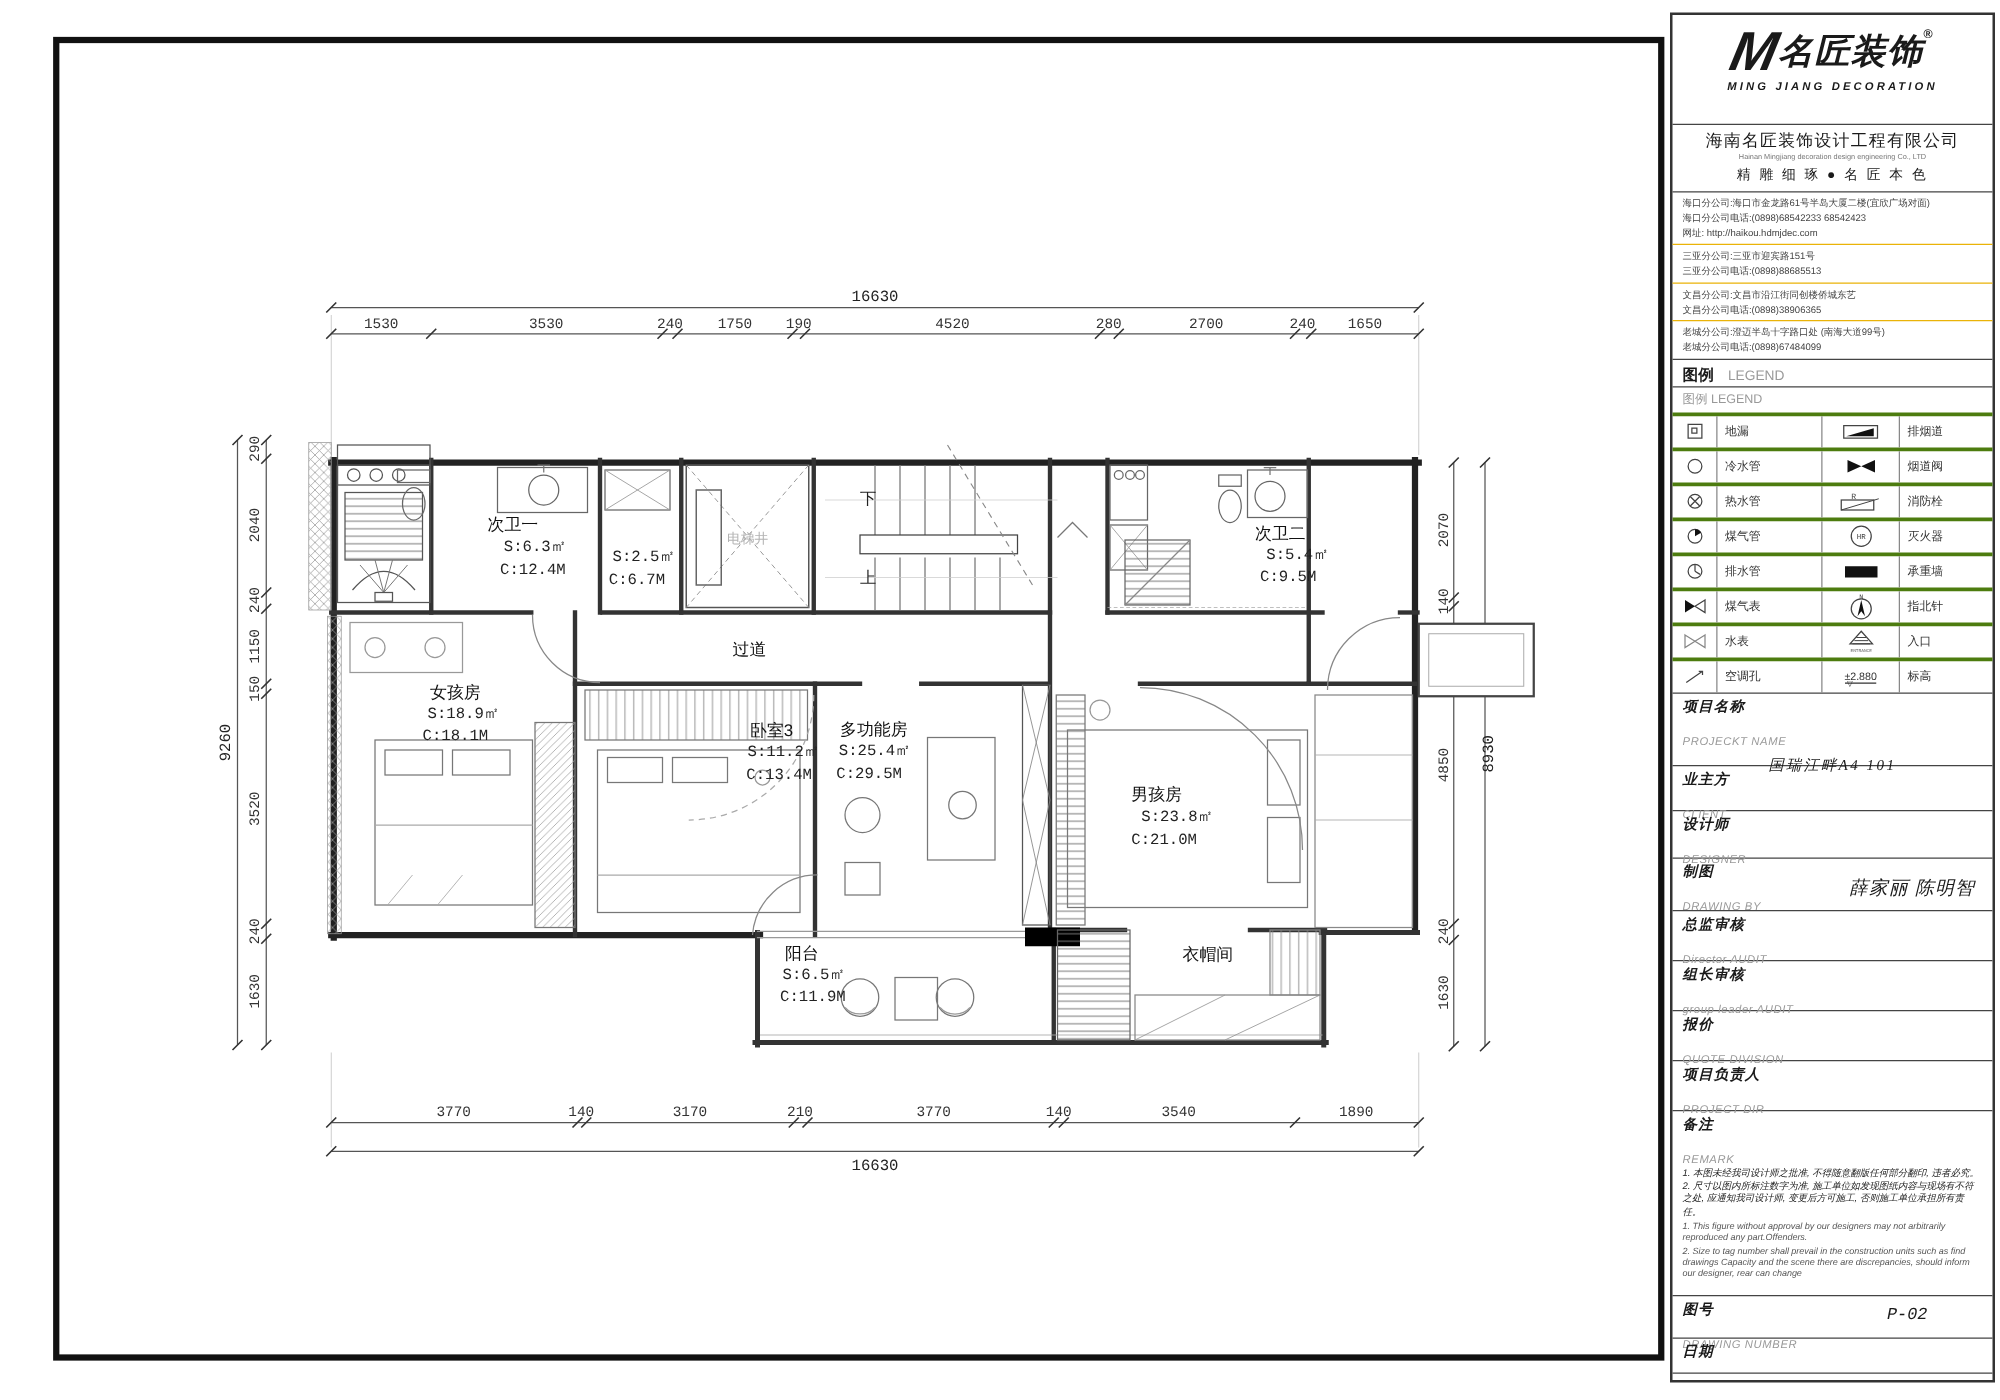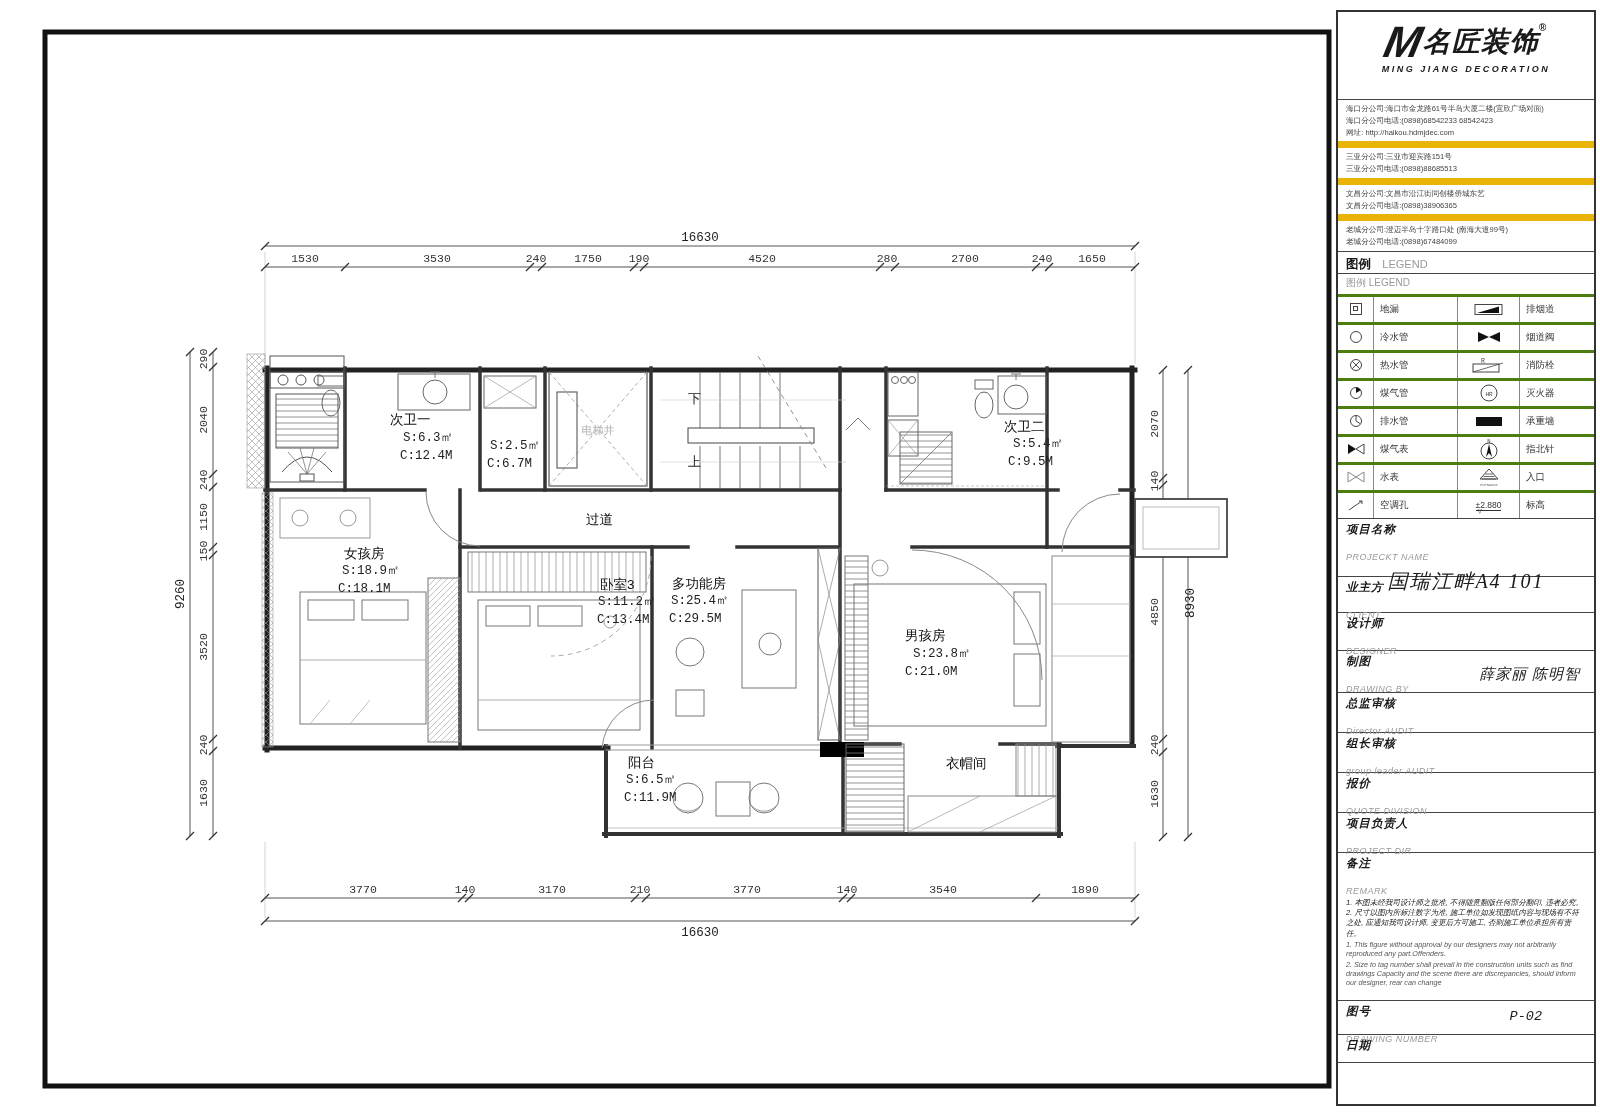--- a/index.html
+++ b/index.html
@@ -21,21 +21,21 @@
   .logo-row{font-style:italic;font-weight:900;letter-spacing:1px;white-space:nowrap;}
   .logo-m{font-size:44px;line-height:40px;vertical-align:-6px;transform:skewX(-12deg);display:inline-block;}
   .logo-name{font-size:28px;}
   .logo-reg{font-size:10px;vertical-align:top;}
   .logo-sub{font-size:9px;font-weight:bold;font-style:italic;letter-spacing:2.5px;margin-top:2px;}
   .comp-sec{height:54px;text-align:center;padding-top:4px;}
   .comp-zh{font-size:13.5px;letter-spacing:1px;}
   .comp-en{font-size:6.5px;color:#777;transform:scale(.9);}
   .slogan{font-size:11px;letter-spacing:2px;margin-top:3px;}
   .branches{padding:0;}
-  .bgroup{border-bottom:7px solid #eab308;padding:3px 6px 3px 8px;}
+  .bgroup{border-bottom:1px solid #eab308;padding:3px 6px 3px 8px;}
   .bgroup:last-child{border-bottom:none;}
   .bline{font-size:7.6px;color:#444;line-height:1.55;white-space:nowrap;overflow:hidden;}
   .lg-hdr{height:22px;font-size:12px;padding-top:4px;}
   .lg-hdr b{font-size:12.5px;}
   .lg-hdr span{color:#999;margin-left:8px;font-size:11px;}
   .lg-tab{padding:0;}
   .lg-sub{color:#aaa;font-size:10px;padding:2px 8px;height:16px;}
   .lg-sub b{color:#999;font-weight:normal;}
   .lg-row{display:grid;grid-template-columns:36px 84px 62px 72px;border-top:3px solid #4d7c0f;height:25px;}
   .lg-row>div{border-right:1px solid #888;display:flex;align-items:center;justify-content:center;
@@ -45,21 +45,21 @@
   .sq{width:10px;height:10px;border:1.5px solid #444;position:relative;}
   .sq:after{content:"";position:absolute;left:2px;top:2px;width:3px;height:3px;border:1px solid #444;}
   .cir{width:10px;height:10px;border:1.2px solid #444;border-radius:50%;}
   .blkrect{width:26px;height:9px;background:#111;}
   .lvl{font-size:8.5px;border-bottom:1px solid #333;position:relative;}
   .lvl:after{content:"▽";position:absolute;left:2px;top:7px;font-size:6px;color:#333;}
   
   .fr{border-bottom:1.5px solid #444;box-sizing:border-box;padding:3px 8px;position:relative;font-style:italic;}
   .fzh{font-weight:bold;font-size:11.5px;letter-spacing:1px;}
   .fen{color:#999;font-size:9px;letter-spacing:.5px;margin-top:15px;}
-  .fval-c{text-align:center;font-family:"Liberation Serif",serif;font-size:20px;letter-spacing:2px;margin-top:6px;}
+  .fval-c{text-align:center;font-family:"Liberation Serif",serif;font-size:12px;letter-spacing:2px;margin-top:6px;}
   .fval-r{position:absolute;right:14px;bottom:8px;font-family:"Liberation Serif",serif;font-size:15px;letter-spacing:1px;}
   .fval-m{position:absolute;right:52px;top:8px;font-size:13.5px;font-family:"Liberation Mono",monospace;}
   .notes{margin-top:2px;}
   .nzh{font-size:7.6px;color:#222;line-height:1.35;}
   .nen{font-size:7.2px;color:#555;line-height:1.3;margin-top:1px;}
 </style>
 </head>
 <body>
 
 <div id="stage">
@@ -362,20 +362,25 @@
 
 <div class="tb">
 
   <div class="sec logo-sec">
     <div class="logo-row">
       <span class="logo-m">M</span><span class="logo-name">名匠装饰</span><span class="logo-reg">®</span>
     </div>
     <div class="logo-sub">MING JIANG DECORATION</div>
   </div>
 
+  <div class="sec comp-sec">
+    <div class="comp-zh">海南名匠装饰设计工程有限公司</div>
+    <div class="comp-en">Hainan Mingjiang decoration design engineering Co., LTD</div>
+    <div class="slogan">精 雕 细 琢 ● 名 匠 本 色</div>
+  </div>
 
   <div class="sec branches">
     <div class="bgroup">
       <div class="bline">海口分公司:海口市金龙路61号半岛大厦二楼(宜欣广场对面)</div>
       <div class="bline">海口分公司电话:(0898)68542233 68542423</div>
       <div class="bline">网址: http://haikou.hdmjdec.com</div>
     </div>
     <div class="bgroup">
       <div class="bline">三亚分公司:三亚市迎宾路151号</div>
       <div class="bline">三亚分公司电话:(0898)88685513</div>

